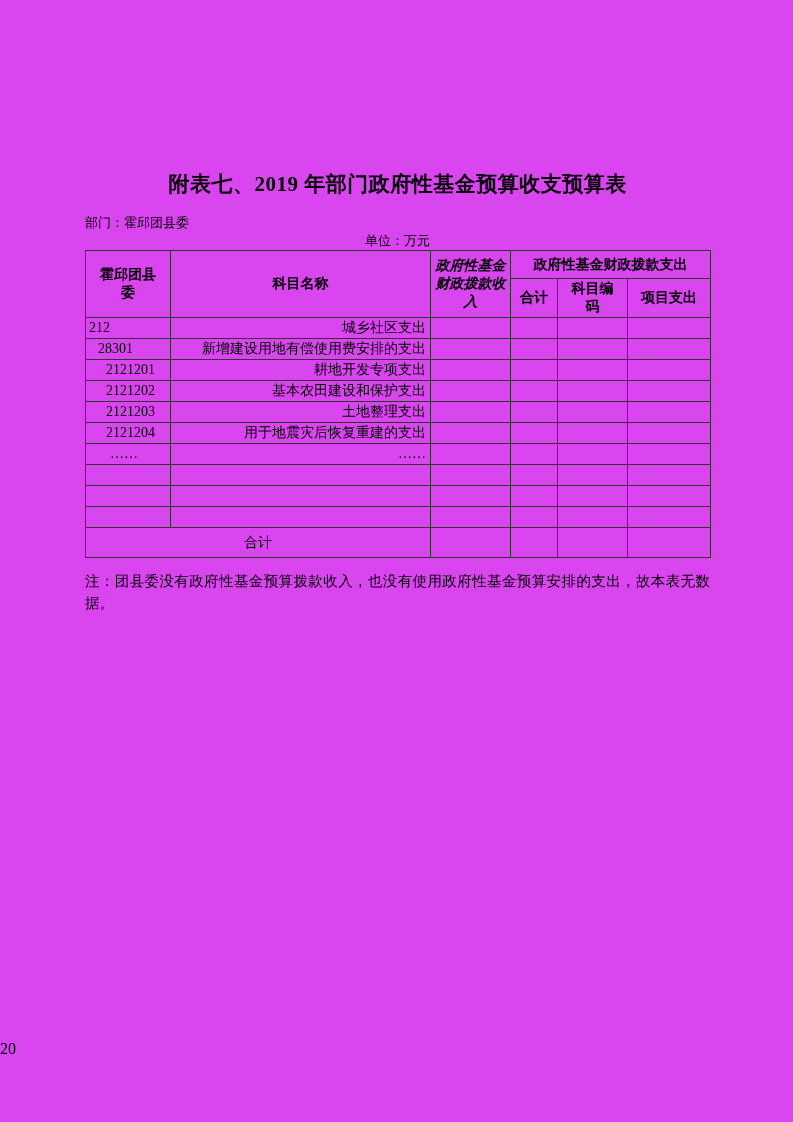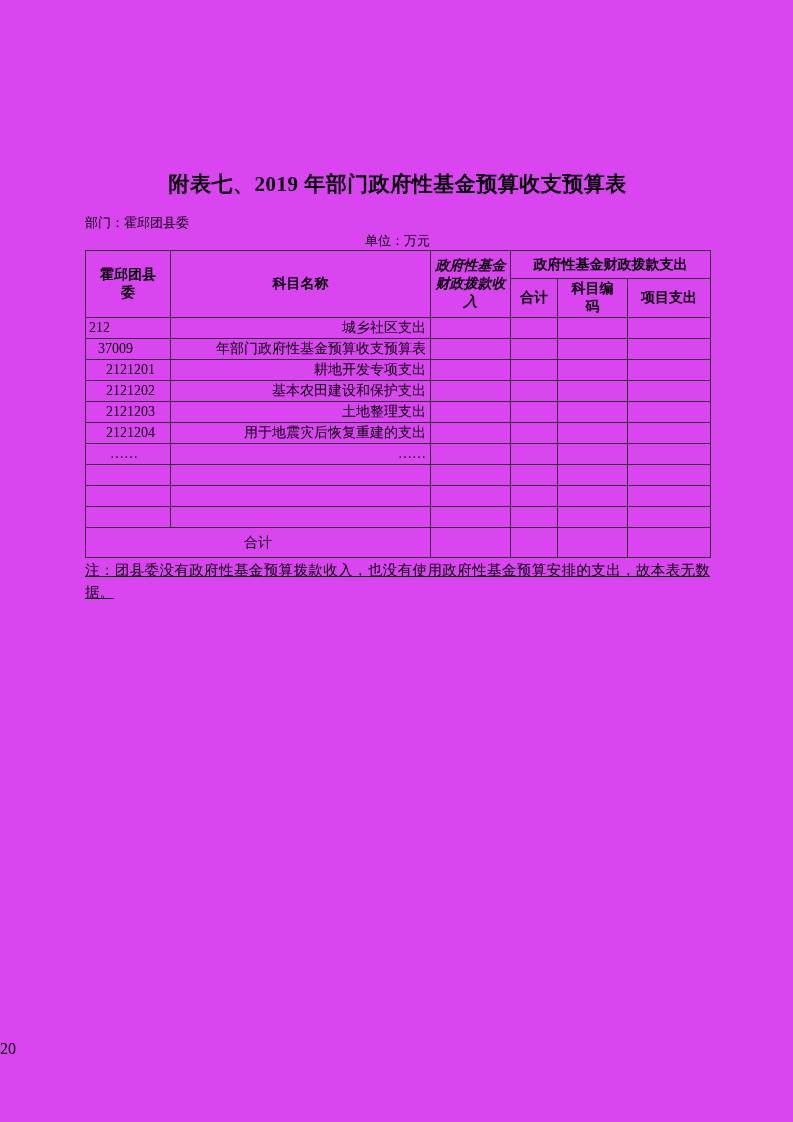--- a/index.html
+++ b/index.html
@@ -75,25 +75,24 @@
   td.code-cell.indent-3 { padding-left: 24px; }
   td.name-cell.indent-0 { padding-left: 7px; }
   td.name-cell.indent-1 { padding-left: 18px; }
   td.name-cell.indent-2 { padding-left: 32px; }
   td.name-cell.indent-3 { padding-left: 82px; }
   td.sum-label {
     text-align: center;
     padding: 1px 3px;
   }
   .note {
-    margin-top: 1px;
+    margin-top: 12px;
     font-size: 14.5px;
     line-height: 22px;
     text-align: justify;
-    text-decoration: underline;
   }
   .page-number {
     position: absolute;
     top: 1040px;
     left: 0;
     width: 100%;
     text-align: left;
     font-size: 16px;
   }
 </style>
@@ -134,22 +133,22 @@
       <tbody>
           <tr>
             <td class="code-cell indent-0">212</td>
             <td class="name-cell indent-0">城乡社区支出</td>
             <td class="revenue-cell"></td>
             <td class="total-cell"></td>
             <td class="basic-cell"></td>
             <td class="project-cell"></td>
           </tr>
           <tr>
-            <td class="code-cell indent-1">37009</td>
-            <td class="name-cell indent-1">年部门政府性基金预算收支预算表</td>
+            <td class="code-cell indent-1">28301</td>
+            <td class="name-cell indent-1">新增建设用地有偿使用费安排的支出</td>
             <td class="revenue-cell"></td>
             <td class="total-cell"></td>
             <td class="basic-cell"></td>
             <td class="project-cell"></td>
           </tr>
           <tr>
             <td class="code-cell indent-2">2121201</td>
             <td class="name-cell indent-2">耕地开发专项支出</td>
             <td class="revenue-cell"></td>
             <td class="total-cell"></td>

